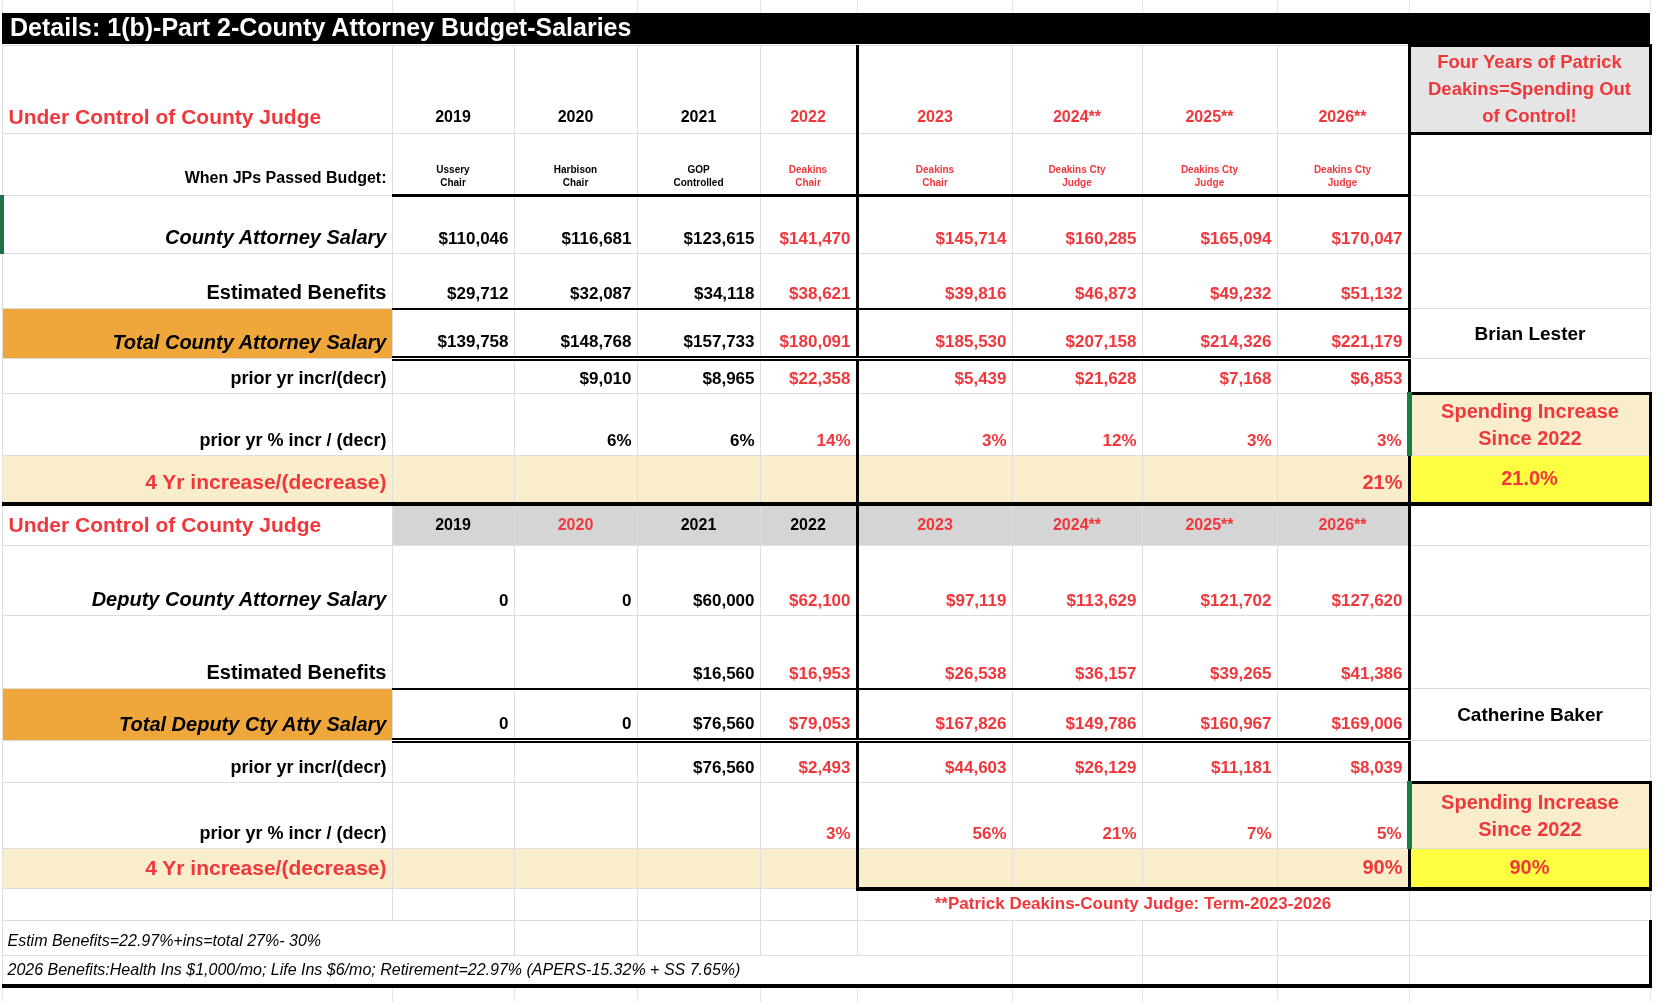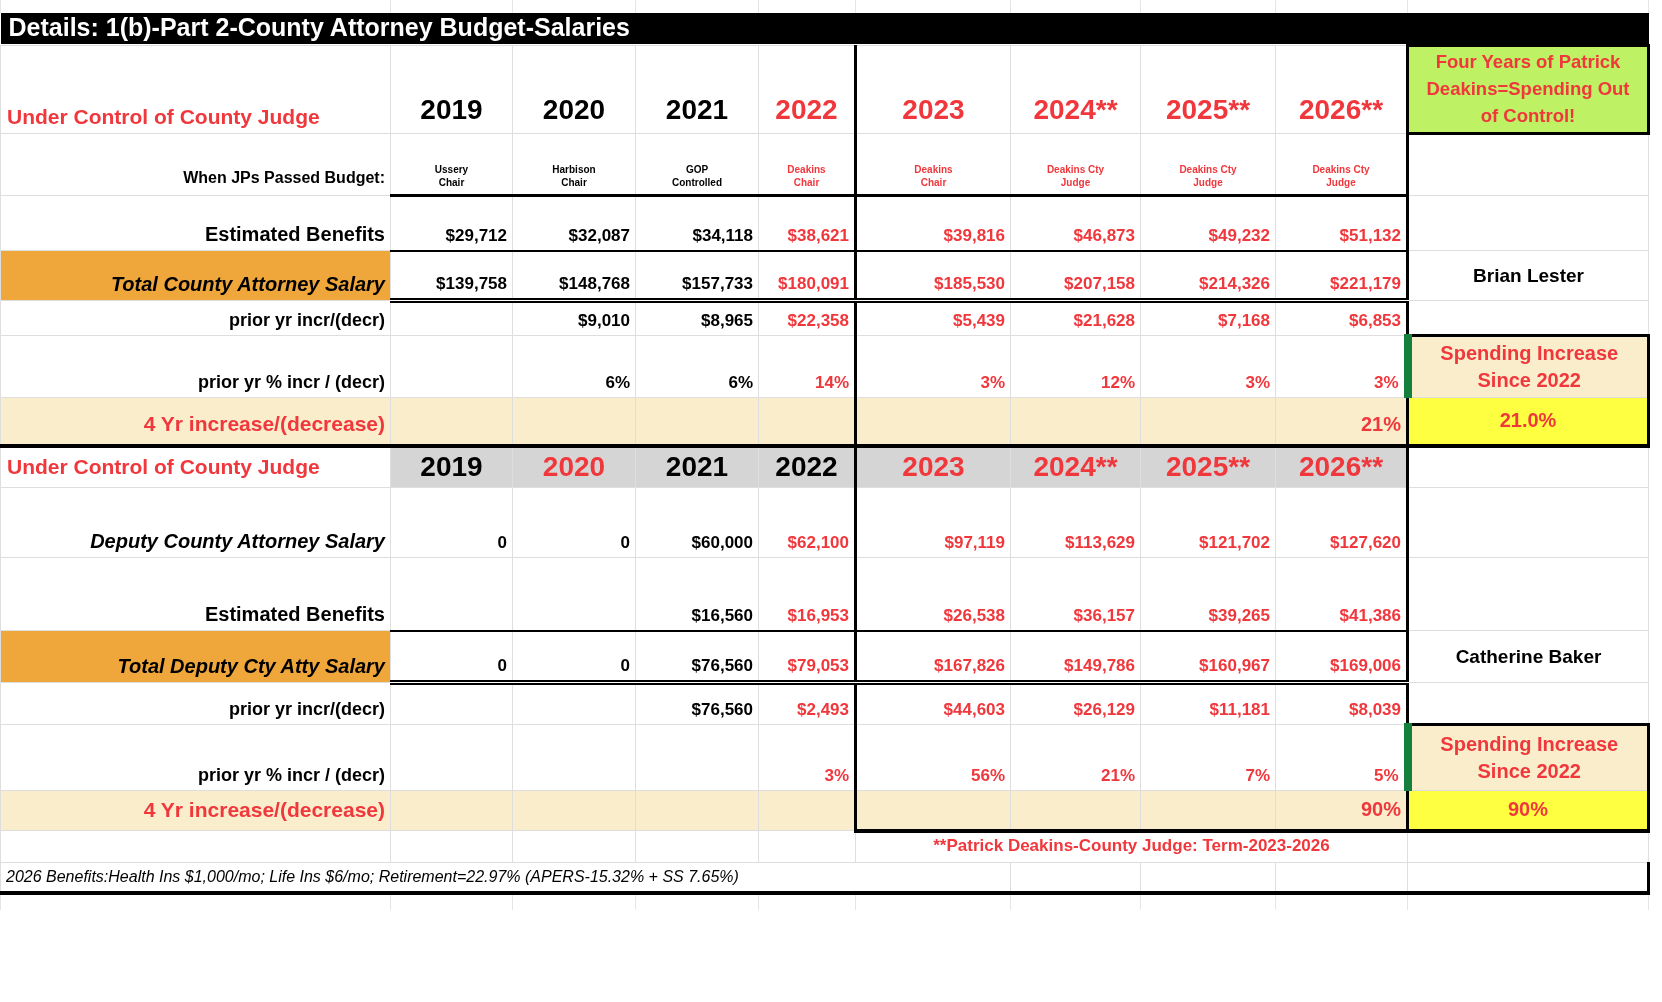--- a/index.html
+++ b/index.html
@@ -2,38 +2,38 @@
 <html><head>
 <meta charset="utf-8">
 <style>
   html,body{margin:0;padding:0;background:#fff;}
   .sheet{width:1662px;height:1002px;background:#fff;overflow:hidden;font-family:"Liberation Sans",sans-serif;color:#000;}
   table.budget{border-collapse:collapse;table-layout:fixed;width:1648px;}
   td{border:1px solid #DEDEDE;padding:0 5px 4px 5px;vertical-align:bottom;overflow:hidden;white-space:nowrap;box-sizing:border-box;}
   .strip{border:1px solid #E6E6E6;border-top:none;border-bottom:none;}
   .titlebar{background:#000;color:#fff;font-weight:bold;font-size:25px;text-align:left;vertical-align:middle;padding:0 0 2px 8px;border:none;}
   .ctl{color:#F0373C;font-weight:bold;font-size:21px;text-align:left;padding-left:6px;}
-  .yr{font-weight:bold;font-size:28px;text-align:center;padding-bottom:7px;}
+  .yr{font-weight:bold;font-size:16px;text-align:center;padding-bottom:7px;}
   .when{font-weight:bold;font-size:16px;text-align:right;padding-bottom:8px;}
   .chair{font-size:10px;font-weight:600;text-align:center;white-space:pre-line;line-height:1.32;padding-bottom:5px;}
   .lbl{font-weight:bold;font-size:20px;text-align:right;}
   .lbls{font-weight:bold;font-size:18px;text-align:right;}
   .lbl4{color:#F0373C;font-weight:bold;font-size:21px;text-align:right;padding-bottom:8px;}
   .it{font-style:italic;}
   .num{font-weight:bold;font-size:17px;text-align:right;}
   .pctbig{font-size:20px;padding-bottom:8px;}
   .red{color:#F0373C;}
   .orange{background:#EFA73B;}
   .cream{background:#FAEDCB;}
   .gray{background:#D5D5D5;}
   .mid{vertical-align:middle;padding-bottom:0;}
   .name{font-weight:bold;font-size:19px;text-align:center;vertical-align:middle;padding-bottom:0;}
   .box{white-space:pre-line;text-align:center;vertical-align:middle;font-weight:bold;color:#F0373C;padding-bottom:0;}
-  .callout{font-size:18.5px;line-height:1.45;border:3px solid #000;background:#bef264;}
-  .spendtop{font-size:20px;line-height:1.35;border-left:8px solid #15803d;border-right:3px solid #000;border-top:3px solid #000;background:#FAEDCB;}
+  .callout{font-size:18.5px;line-height:1.45;border:3px solid #000;background:#e5e5e5;}
+  .spendtop{font-size:20px;line-height:1.35;border-left:5px solid #15803d;border-right:3px solid #000;border-top:3px solid #000;background:#FAEDCB;}
   .spendval{font-size:20px;border-left:3px solid #000;border-right:3px solid #000;border-bottom:4px solid #000;background:#FFFF42;}
   .bl{border-left:3px solid #000;}
   .br{border-right:3px solid #000;}
   .bb{border-bottom:3px solid #000;}
   .bb2{border-bottom:2px solid #000;}
   .bb4{border-bottom:4px solid #000;}
   .dbl{border-bottom:5px double #000;margin-left:32px;}
   .green{border-left:4px solid #1E7145;}
   .foot{font-style:italic;font-size:16px;text-align:left;padding-bottom:5px;}
   .fnote{color:#F0373C;font-weight:600;font-size:17px;text-align:center;vertical-align:middle;padding-bottom:2px;}
@@ -103,20 +103,32 @@
 Chair</td>
   <td class="chair bb red">Deakins Cty
 Judge</td>
   <td class="chair bb red">Deakins Cty
 Judge</td>
   <td class="chair bb red br">Deakins Cty
 Judge</td>
   <td></td>
 </tr>
 
+<tr style="height:58px">
+  <td class="lbl it green">County Attorney Salary</td>
+  <td class="num">$110,046</td>
+  <td class="num">$116,681</td>
+  <td class="num">$123,615</td>
+  <td class="num red">$141,470</td>
+  <td class="num red bl">$145,714</td>
+  <td class="num red">$160,285</td>
+  <td class="num red">$165,094</td>
+  <td class="num red br">$170,047</td>
+  <td></td>
+</tr>
 
 <tr style="height:55px">
   <td class="lbl">Estimated Benefits</td>
   <td class="num bb2">$29,712</td>
   <td class="num bb2">$32,087</td>
   <td class="num bb2">$34,118</td>
   <td class="num red bb2">$38,621</td>
   <td class="num red bb2 bl">$39,816</td>
   <td class="num red bb2">$46,873</td>
   <td class="num red bb2">$49,232</td>
@@ -272,20 +284,31 @@
 <tr style="height:32px">
   <td></td>
   <td></td>
   <td></td>
   <td></td>
   <td></td>
   <td class="fnote" colspan="4">**Patrick Deakins-County Judge: Term-2023-2026</td>
   <td></td>
 </tr>
 
+<tr style="height:35px">
+  <td class="foot" colspan="2">Estim Benefits=22.97%+ins=total 27%- 30%</td>
+  <td></td>
+  <td></td>
+  <td></td>
+  <td></td>
+  <td></td>
+  <td></td>
+  <td></td>
+  <td class="br"></td>
+</tr>
 
 <tr style="height:30px">
   <td class="foot bb4" colspan="6">2026 Benefits:Health Ins $1,000/mo; Life Ins $6/mo; Retirement=22.97% (APERS-15.32% + SS 7.65%)</td>
   <td class="bb4"></td>
   <td class="bb4"></td>
   <td class="bb4"></td>
   <td class="bb4 br"></td>
 </tr>
 
 <tr style="height:17px">

